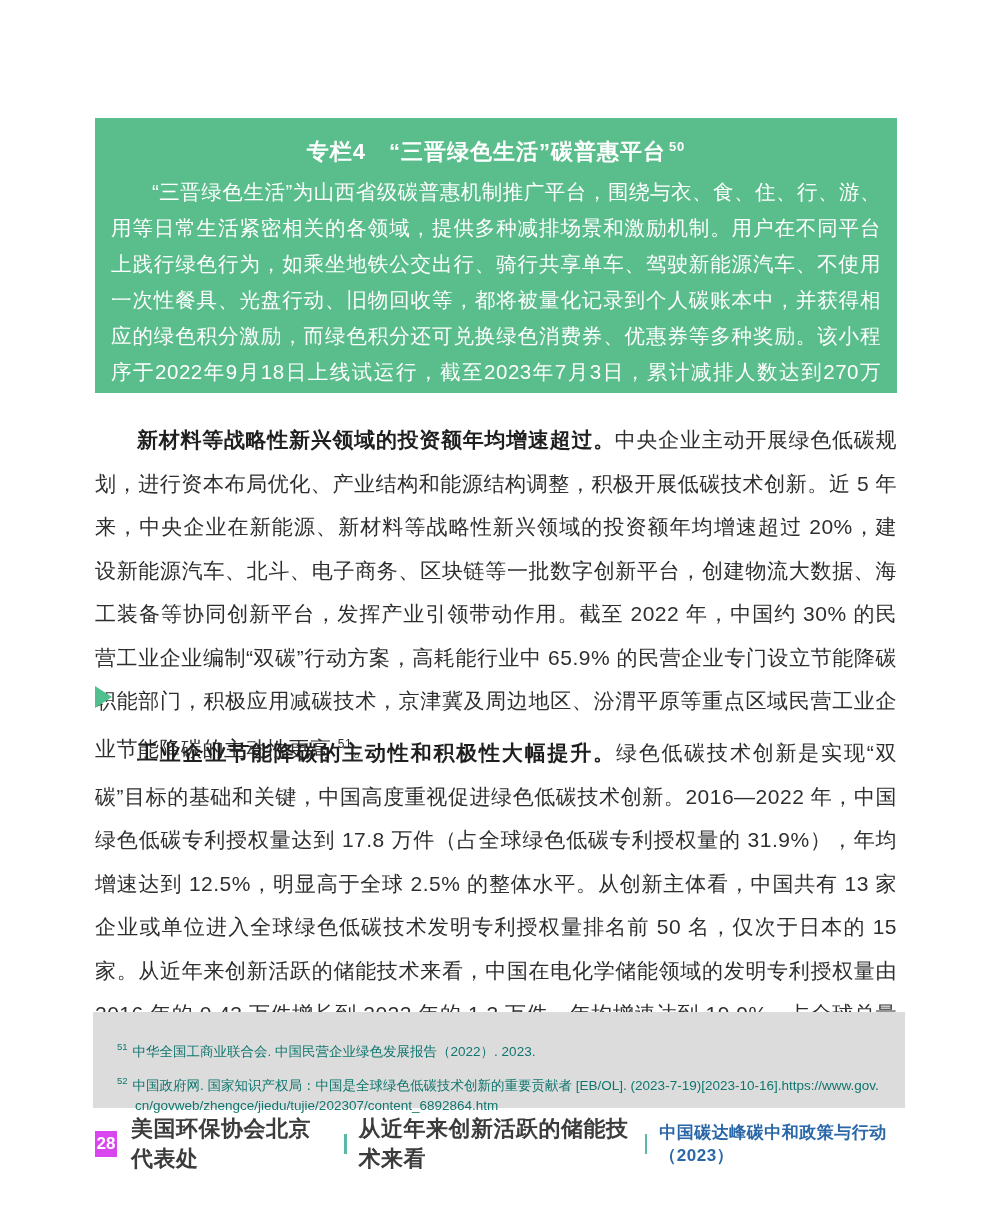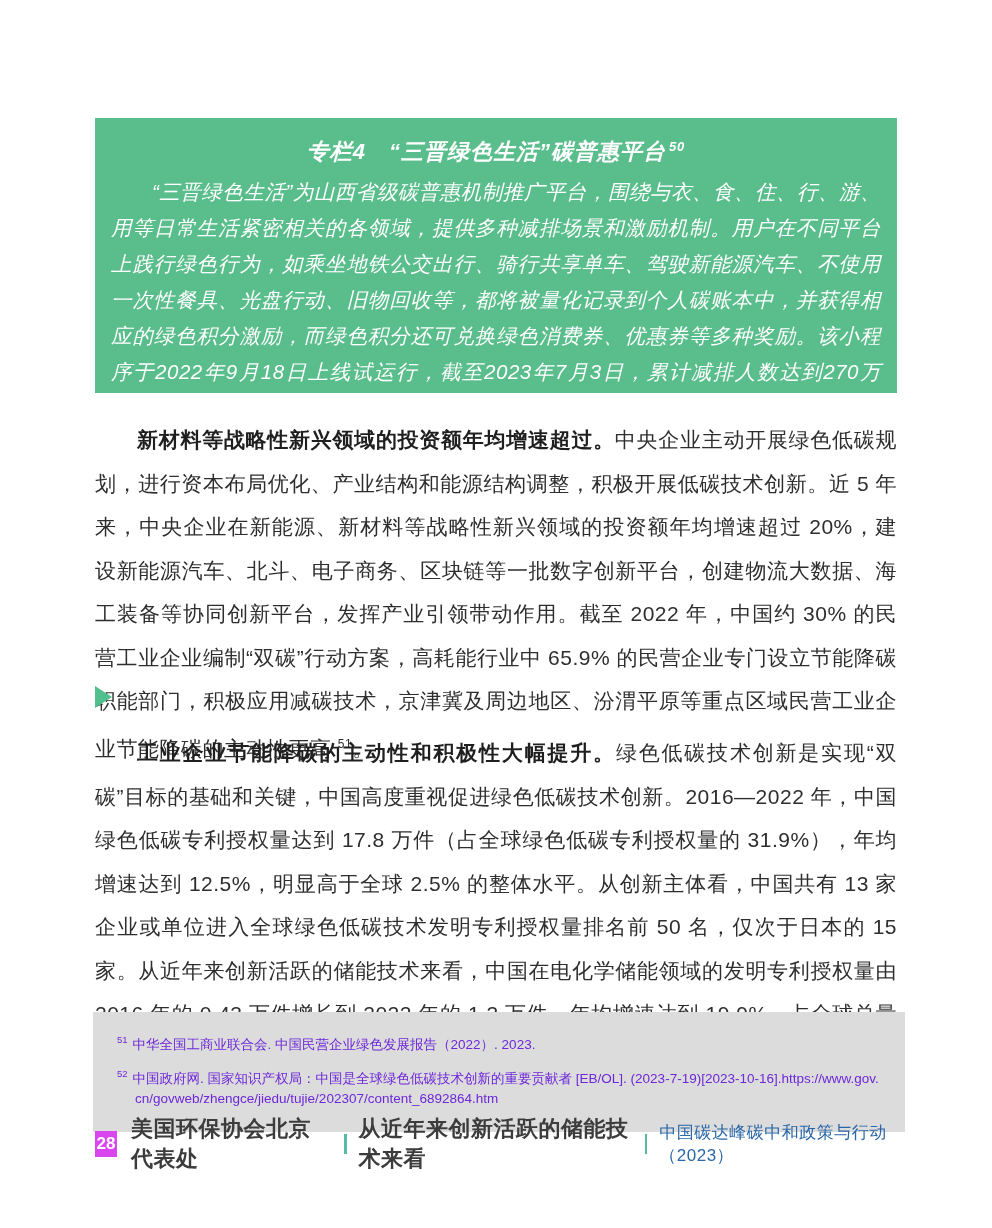--- a/index.html
+++ b/index.html
@@ -14,21 +14,20 @@
   .page { position: absolute; inset: 0; background: #ffffff; }
 
   
   .callout {
     position: absolute;
     left: 95px; top: 118px;
     width: 802px; height: 275px;
     background: #5abe8c;
     color: #ffffff;
     padding: 13px 16px 0 16px;
-    font-style: italic;
   }
   .callout-title {
     text-align: center;
     font-weight: bold;
     font-size: 22px;
     line-height: 32px;
     letter-spacing: 1px;
   }
   .callout-title sup { font-size: 13px; font-weight: bold; margin-left: 3px; }
   .callout-body {
@@ -74,24 +73,24 @@
   .section-heading .txt {
     font-size: 24px;
     font-weight: bold;
     letter-spacing: 1px;
   }
 
   
   .footnotes {
     position: absolute;
     left: 93px; top: 1012px;
-    width: 812px; height: 120px;
+    width: 812px; height: 96px;
     background: #dcdcdc;
-    padding: 17px 24px 0 24px;
-    color: #6d28d9;
+    padding: 24px 24px 0 24px;
+    color: #0f766e;
   }
   .footnote {
     font-size: 13.5px;
     line-height: 21px;
     padding-left: 18px;
     text-indent: -18px;
     margin-bottom: 8px;
     text-align: left;
     word-break: break-all;
   }
@@ -114,21 +113,21 @@
     margin-right: 14px;
   }
   .footer .org {
     font-size: 22px;
     font-weight: bold;
     color: #3c3c3c;
     letter-spacing: 0.5px;
   }
   .footer .doc-title {
     font-size: 17px;
-    font-weight: normal;
+    font-weight: bold;
     color: #2a67a8;
     letter-spacing: 0.5px;
   }
   .sep {
     width: 3px; height: 20px;
     background: #58b9a4;
     margin: 0 12px;
   }
 </style>
 </head>

